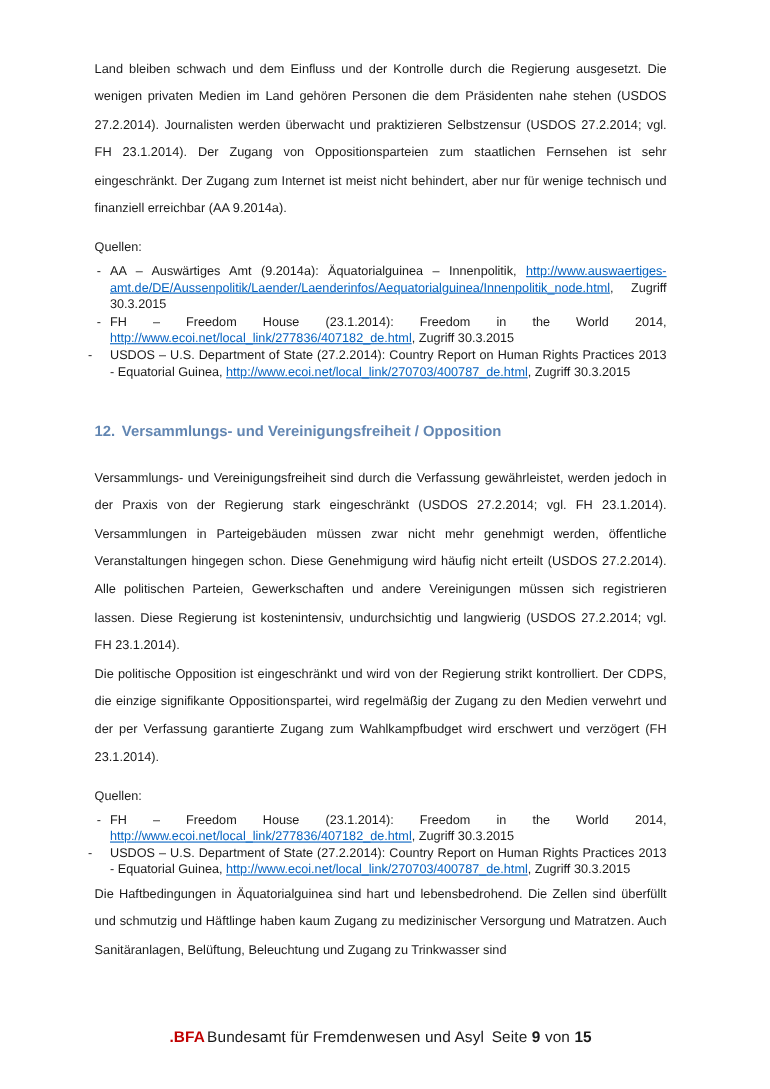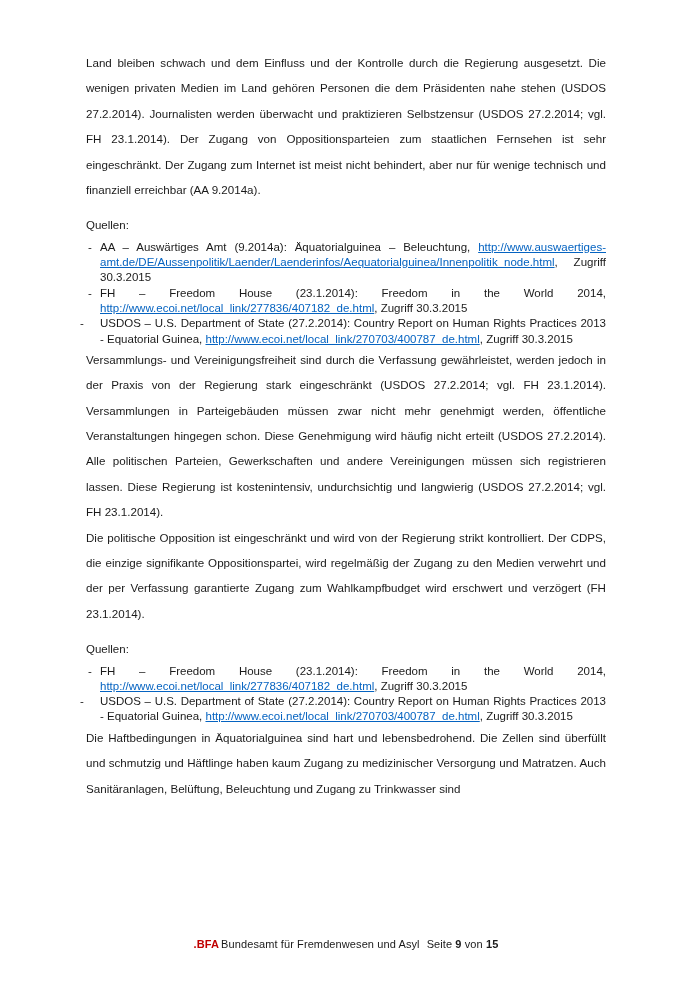--- a/index.html
+++ b/index.html
@@ -57,44 +57,45 @@
     line-height: 17px;
     font-weight: bold;
     margin: 36px 0 22px 0;
   }
   h2.section-heading .num { margin-right: 6px; }
 
   .footer {
     position: absolute;
     left: 0; right: 0; bottom: 40px;
     text-align: center;
-    font-size: 11px;
+    font-size: 14px;
     color: #1a1a1a;
     letter-spacing: 0.1px;
   }
   .footer .brand { color: #c00000; font-weight: bold; }
   .footer .org { margin-left: 2px; }
   .footer .pagenum { margin-left: 7px; }
   .footer b { font-weight: bold; }
 </style>
 </head>
 <body>
 
 <div class="page">
   <div class="content">
 
     <p class="body-para">Land bleiben schwach und dem Einfluss und der Kontrolle durch die Regierung ausgesetzt. Die wenigen privaten Medien im Land gehören Personen die dem Präsidenten nahe stehen (USDOS 27.2.2014). Journalisten werden überwacht und praktizieren Selbstzensur (USDOS 27.2.2014; vgl. FH 23.1.2014). Der Zugang von Oppositionsparteien zum staatlichen Fernsehen ist sehr eingeschränkt. Der Zugang zum Internet ist meist nicht behindert, aber nur für wenige technisch und finanziell erreichbar (AA 9.2014a).</p>
 
     <p class="sources-label">Quellen:</p>
     <ul class="sources">
-      <li><span class="dash">-</span><span>AA – Auswärtiges Amt (9.2014a): Äquatorialguinea – Beleuchtung, </span><a href="#" class="src-link">http://www.auswaertiges-amt.de/DE/Aussenpolitik/Laender/Laenderinfos/Aequatorialguinea/Innenpolitik_node.html</a><span>, Zugriff 30.3.2015</span></li>
+      <li><span class="dash">-</span><span>AA – Auswärtiges Amt (9.2014a): Äquatorialguinea – Innenpolitik, </span><a href="#" class="src-link">http://www.auswaertiges-amt.de/DE/Aussenpolitik/Laender/Laenderinfos/Aequatorialguinea/Innenpolitik_node.html</a><span>, Zugriff 30.3.2015</span></li>
       <li><span class="dash">-</span><span>FH – Freedom House (23.1.2014): Freedom in the World 2014, </span><a href="#" class="src-link">http://www.ecoi.net/local_link/277836/407182_de.html</a><span>, Zugriff 30.3.2015</span></li>
       <li class="outdent"><span class="dash">-</span><span>USDOS – U.S. Department of State (27.2.2014): Country Report on Human Rights Practices 2013 - Equatorial Guinea, </span><a href="#" class="src-link">http://www.ecoi.net/local_link/270703/400787_de.html</a><span>, Zugriff 30.3.2015</span></li>
     </ul>
 
+    <h2 class="section-heading"><span class="num">12.</span><span>Versammlungs- und Vereinigungsfreiheit / Opposition</span></h2>
 
     <p class="body-para">Versammlungs- und Vereinigungsfreiheit sind durch die Verfassung gewährleistet, werden jedoch in der Praxis von der Regierung stark eingeschränkt (USDOS 27.2.2014; vgl. FH 23.1.2014). Versammlungen in Parteigebäuden müssen zwar nicht mehr genehmigt werden, öffentliche Veranstaltungen hingegen schon. Diese Genehmigung wird häufig nicht erteilt (USDOS 27.2.2014). Alle politischen Parteien, Gewerkschaften und andere Vereinigungen müssen sich registrieren lassen. Diese Regierung ist kostenintensiv, undurchsichtig und langwierig (USDOS 27.2.2014; vgl. FH 23.1.2014).</p>
     <p class="body-para">Die politische Opposition ist eingeschränkt und wird von der Regierung strikt kontrolliert. Der CDPS, die einzige signifikante Oppositionspartei, wird regelmäßig der Zugang zu den Medien verwehrt und der per Verfassung garantierte Zugang zum Wahlkampfbudget wird erschwert und verzögert (FH 23.1.2014).</p>
 
     <p class="sources-label">Quellen:</p>
     <ul class="sources">
       <li><span class="dash">-</span><span>FH – Freedom House (23.1.2014): Freedom in the World 2014, </span><a href="#" class="src-link">http://www.ecoi.net/local_link/277836/407182_de.html</a><span>, Zugriff 30.3.2015</span></li>
       <li class="outdent"><span class="dash">-</span><span>USDOS – U.S. Department of State (27.2.2014): Country Report on Human Rights Practices 2013 - Equatorial Guinea, </span><a href="#" class="src-link">http://www.ecoi.net/local_link/270703/400787_de.html</a><span>, Zugriff 30.3.2015</span></li>
     </ul>
 

